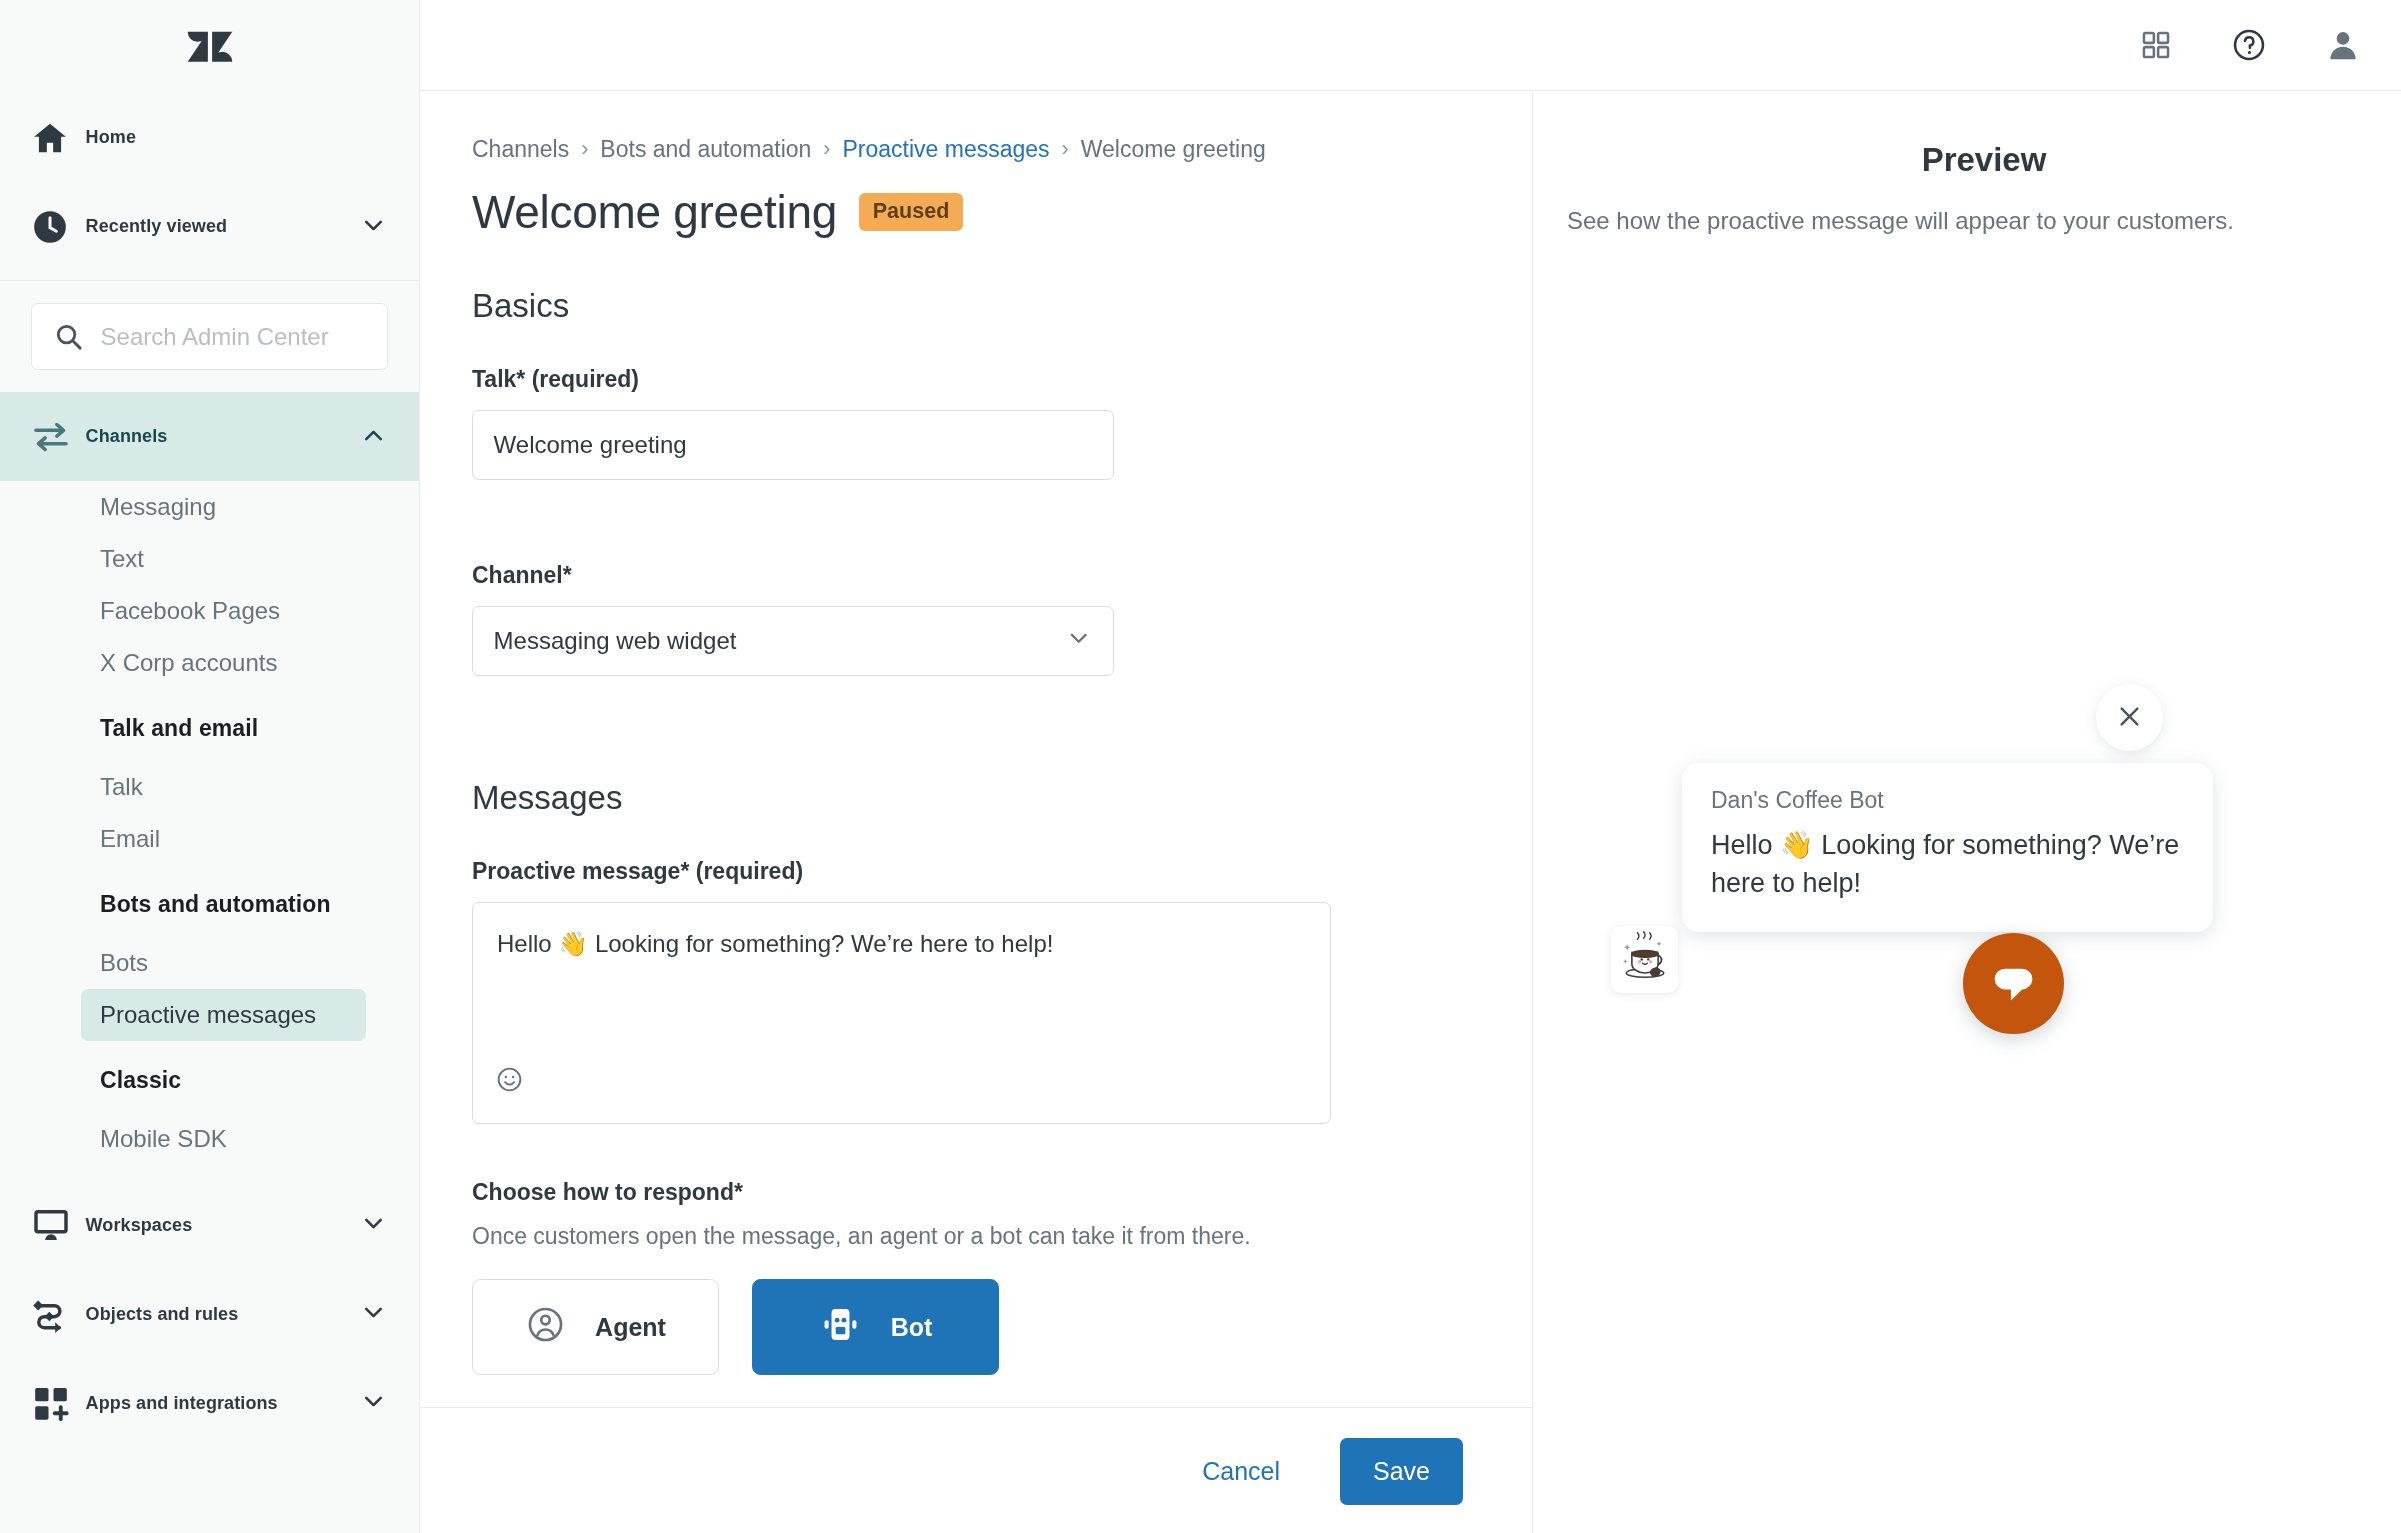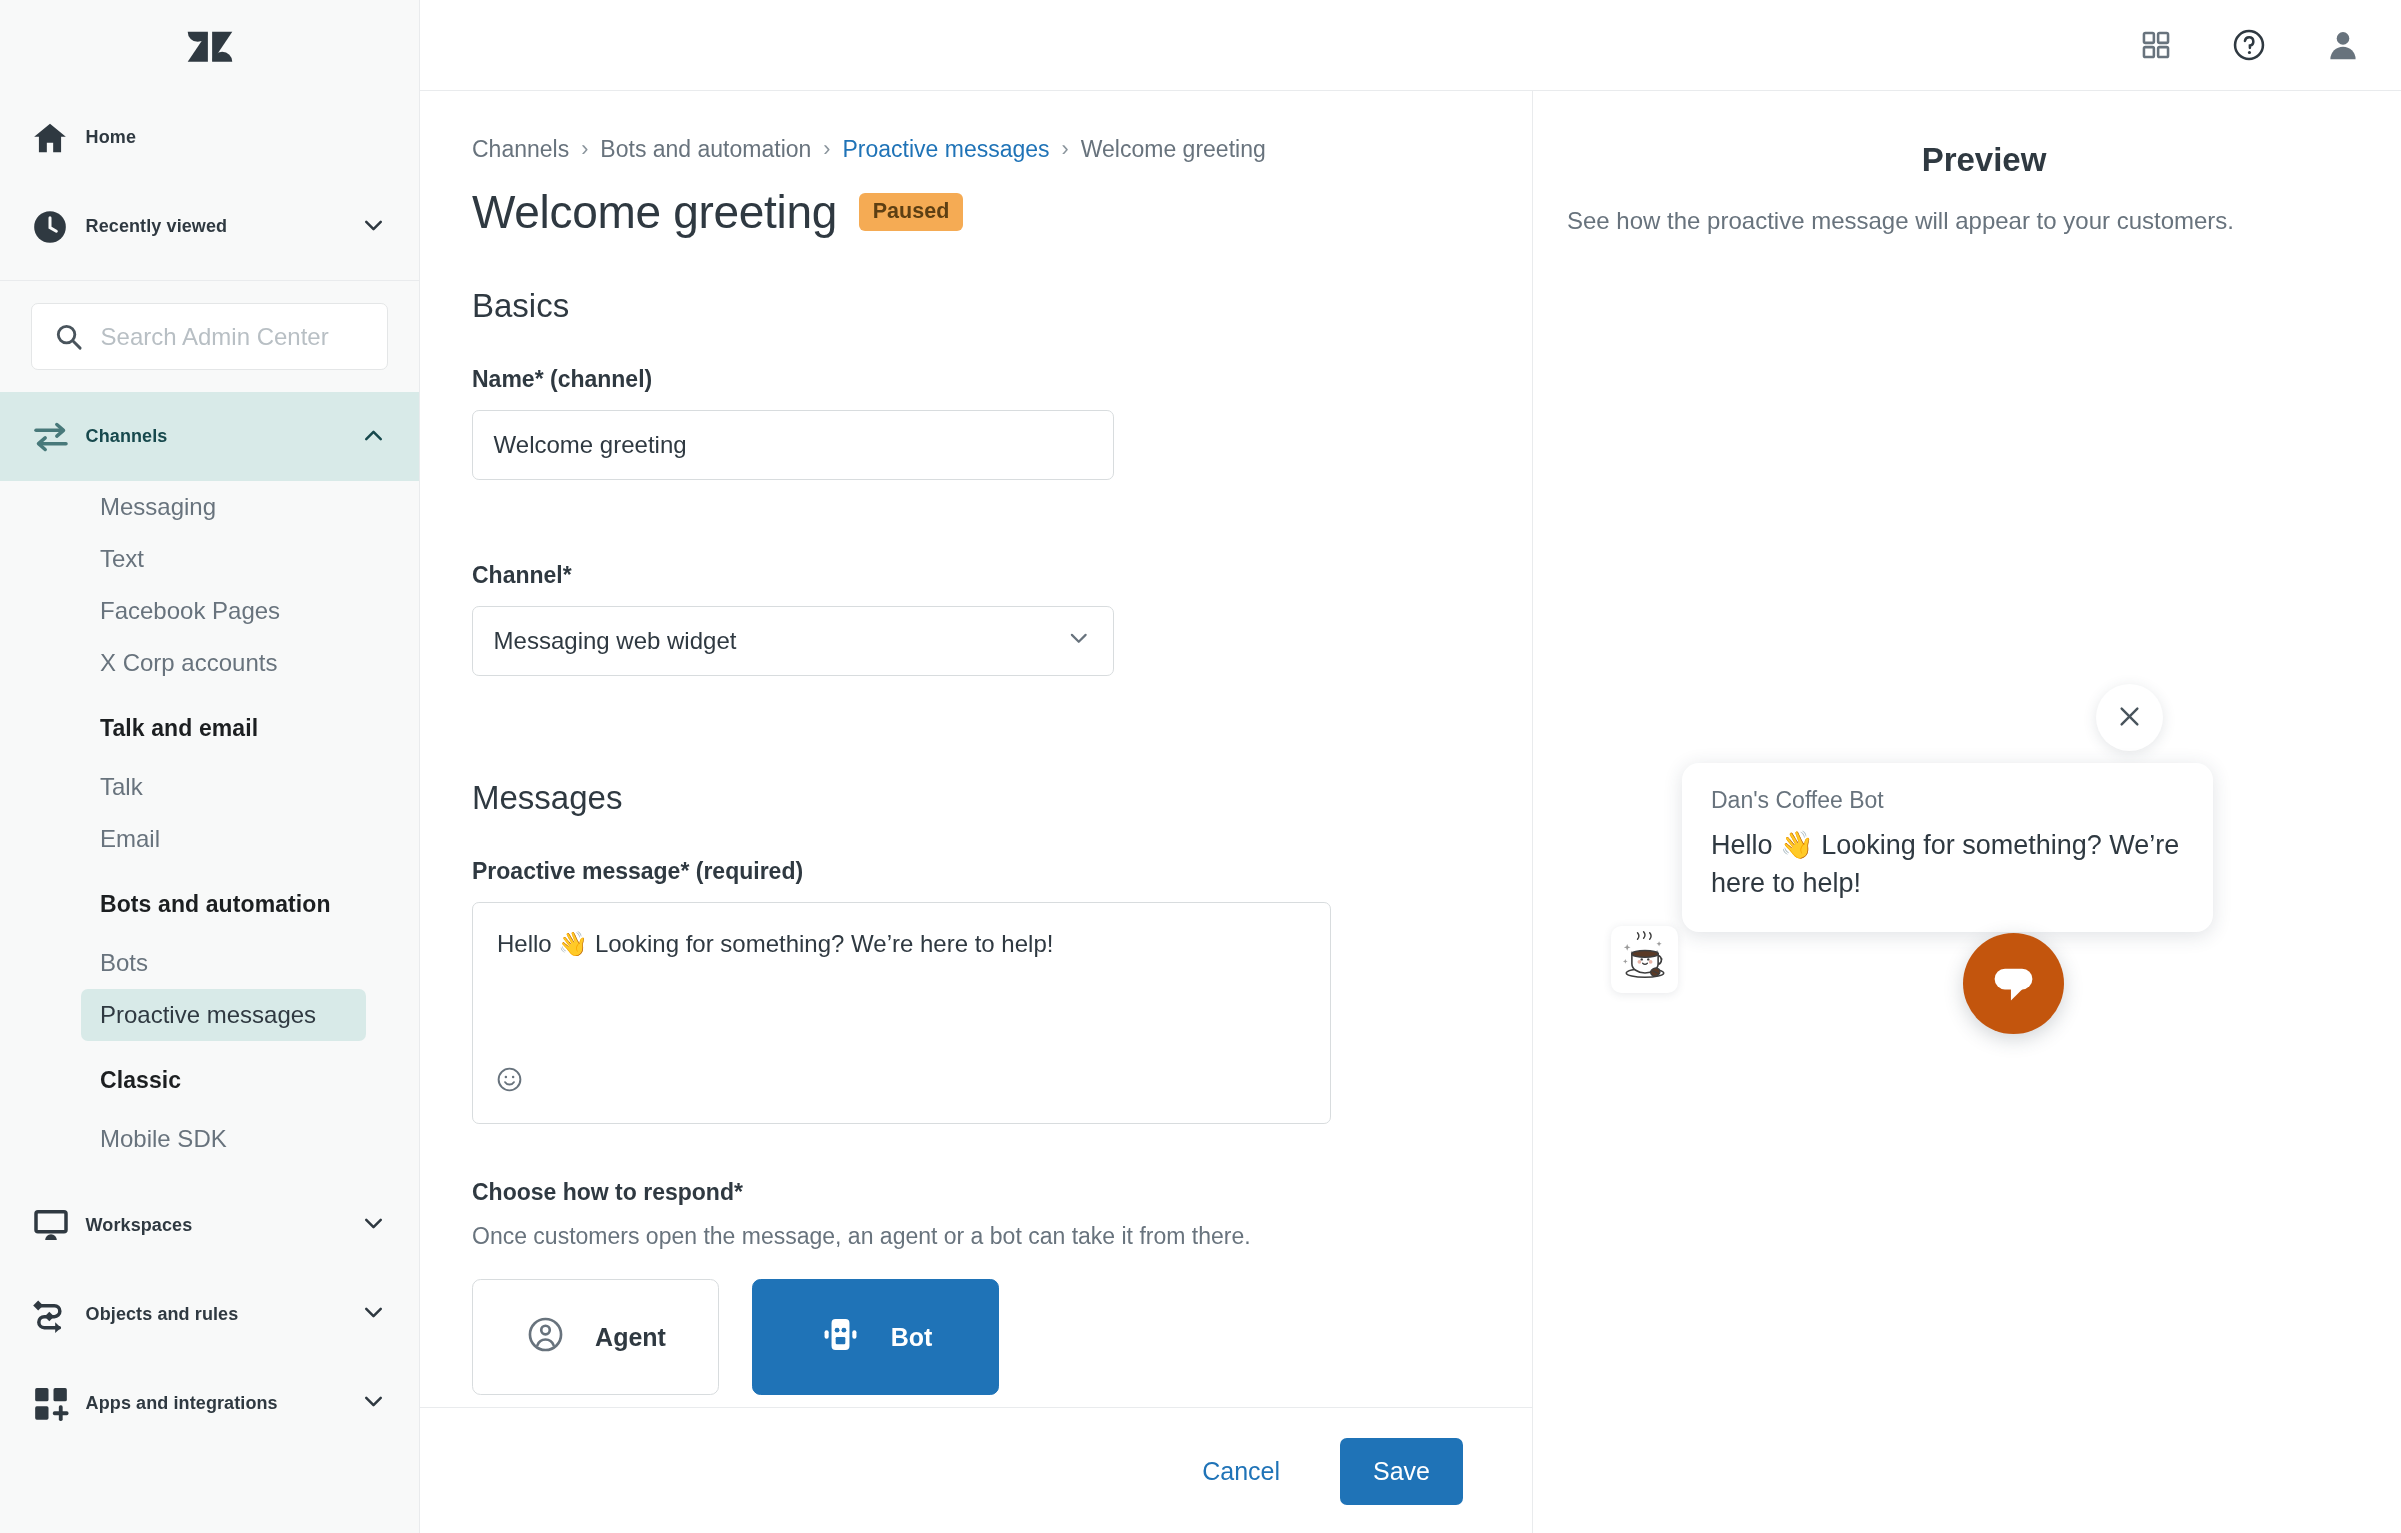--- a/index.html
+++ b/index.html
@@ -133,21 +133,21 @@
     width: 859px; height: 222px;
     border: 1.7px solid #d8dcde; border-radius: 6.9px;
     background: #fff; position: relative;
     padding: 24px 24px; font-size: 24px; color: #2f3941;
     line-height: 1.45;
   }
   .ta-emoji { position: absolute; left: 22px; bottom: 19px; cursor: pointer; }
 
   .respond-row { display: flex; gap: 33px; margin-top: 29px; }
   .resp-btn {
-    width: 247px; height: 116px; border-radius: 8.6px;
+    width: 247px; height: 96px; border-radius: 8.6px;
     display: flex; align-items: center; justify-content: center;
     gap: 29px; cursor: pointer;
     font-size: 25px; font-weight: 700;
   }
   .resp-btn.off { border: 1.7px solid #d8dcde; background: #fff; color: #2f3941; }
   .resp-btn.on { background: #1f73b7; color: #fff; border: 1.7px solid #1f73b7; }
 
   .note-line { margin-top: 46px; font-size: 24px; color: #2f3941; white-space: nowrap; }
   .note-line b { font-weight: 700; }
 
@@ -390,21 +390,21 @@
               <span class="crumb">Welcome greeting</span>
             </nav>
 
             <div class="title-row">
               <h1 class="page-title">Welcome greeting</h1>
               <span class="badge">Paused</span>
             </div>
 
             <h2 class="sec-title">Basics</h2>
 
-            <div class="field-label">Name* (channel)</div>
+            <div class="field-label">Talk* (required)</div>
             <div class="text-input">Welcome greeting</div>
 
             <div class="gap-l"></div>
 
             <div class="field-label">Channel*</div>
             <div class="select-input">
               <span class="sv">Messaging web widget</span>
               <span>
                 <svg width="27.5" height="27.5" viewBox="0 0 24 24" fill="none" stroke="#68737d" stroke-width="1.9" stroke-linecap="round" stroke-linejoin="round">
                     <polyline points="6,9.5 12,15.5 18,9.5"></polyline>

